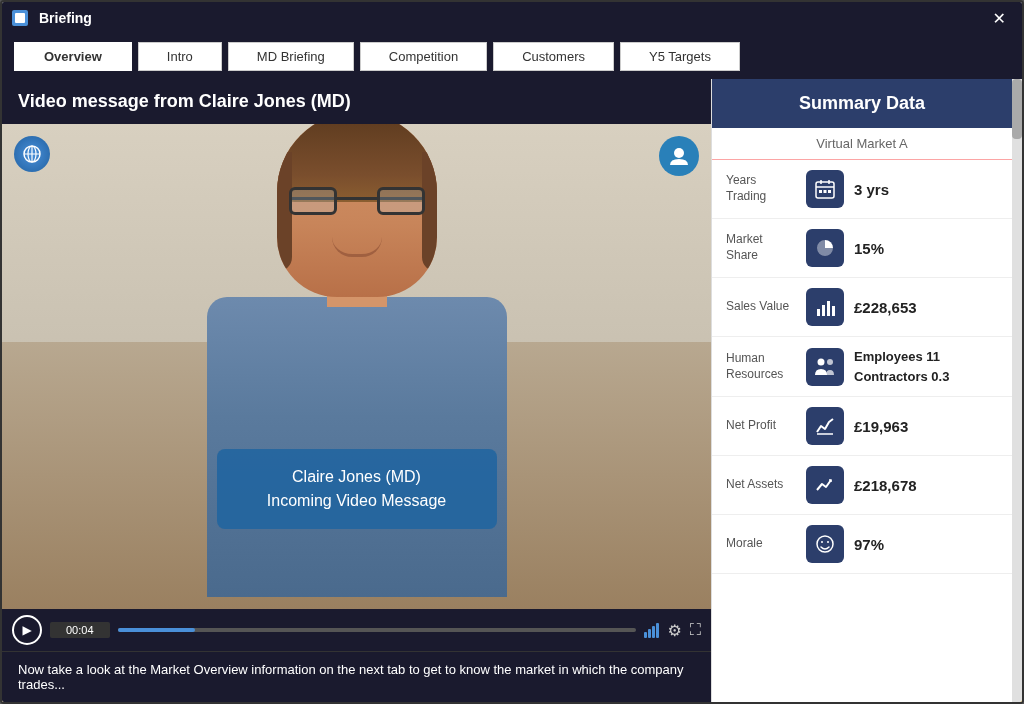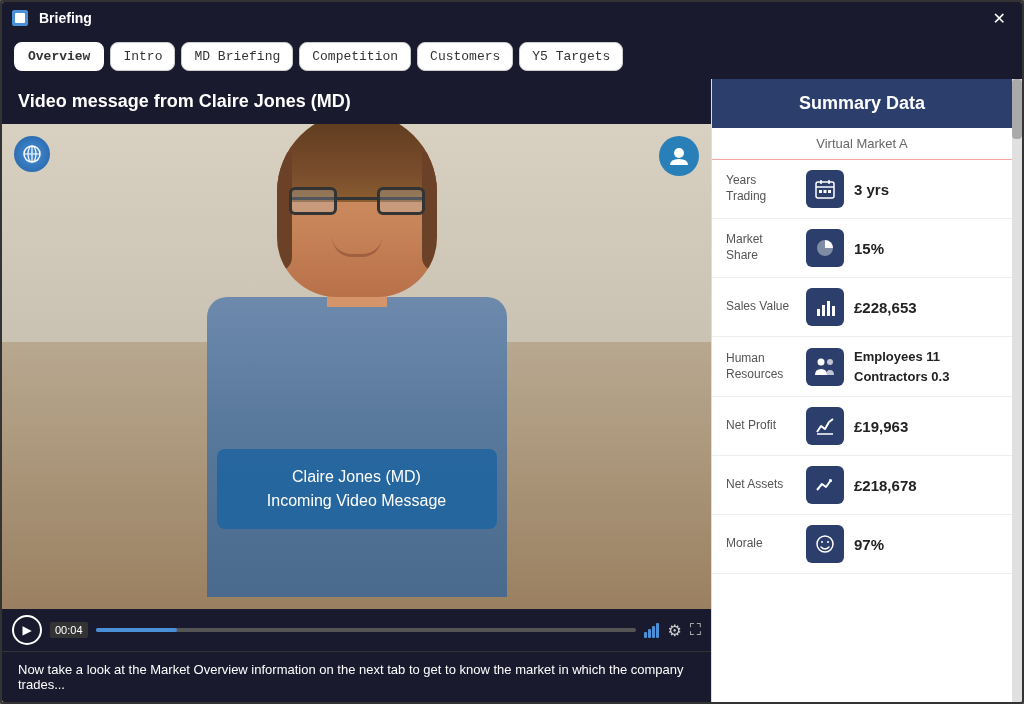--- a/index.html
+++ b/index.html
@@ -63,27 +63,26 @@
     .nav-bar {
       background: #1a1a2e;
       padding: 8px 12px;
       display: flex;
       gap: 6px;
       flex-shrink: 0;
     }
     .nav-tab {
       background: #fff;
       border: 1px solid #ccc;
-      border-radius: 8px;
-      padding: 5px 12px;
+      border-radius: 0;
+      padding: 5px 28px;
       font-size: 13px;
       cursor: pointer;
       font-weight: 500;
       color: #333;
-      font-family: Liberation Mono, monospace;
     }
     .nav-tab.active {
       background: #fff;
       border: 2px solid #fff;
       font-weight: bold;
     }
     .content-area {
       display: flex;
       flex: 1;
       overflow: hidden;
@@ -185,21 +184,21 @@
       font-size: 12px;
       cursor: pointer;
       display: flex;
       align-items: center;
       justify-content: center;
     }
     .time-badge {
       background: #333;
       color: #fff;
       font-size: 11px;
-      padding: 2px 5px;
+      padding: 2px 16px;
       border-radius: 2px;
     }
     .progress-bar {
       flex: 1;
       height: 4px;
       background: #555;
       border-radius: 2px;
       position: relative;
     }
     .progress-fill {

